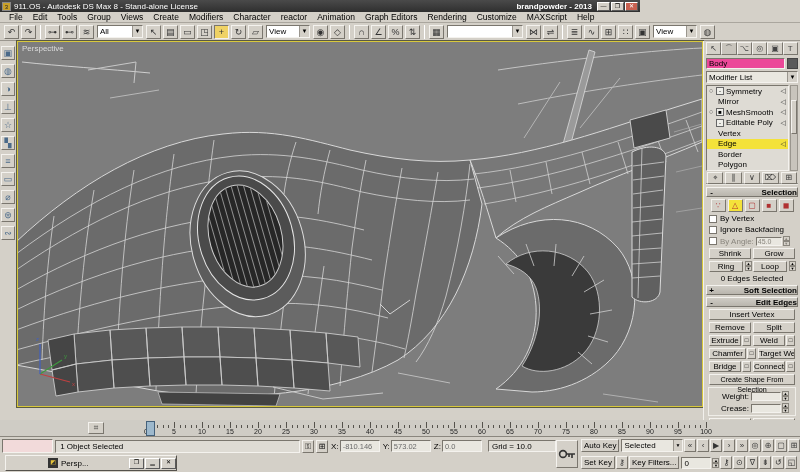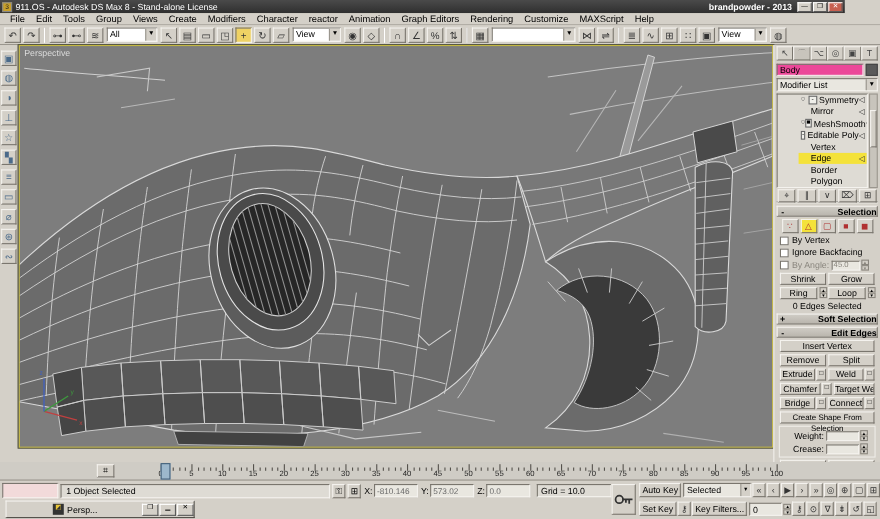--- a/index.html
+++ b/index.html
@@ -1,21 +1,21 @@
 <!DOCTYPE html>
 <html><head>
 <meta charset="utf-8">
 <style>
   * { margin:0; padding:0; box-sizing:border-box; font-family:"Liberation Sans", sans-serif; }
   html,body { width:800px; height:472px; overflow:hidden; background:#d4d0c8; }
   .abs { position:absolute; }
   #stage { position:relative; width:800px; height:472px; font-size:8px; color:#000; }
 
   
-  #titlebar { left:0; top:0; width:768px; height:12px; background:linear-gradient(#4a4a4a,#2f2f2f); color:#fff; display:flex; align-items:center; padding:0 2px; }
+  #titlebar { left:0; top:0; width:640px; height:12px; background:linear-gradient(#4a4a4a,#2f2f2f); color:#fff; display:flex; align-items:center; padding:0 2px; }
   #titlebar .tb-icon { width:9px; height:9px; background:#c8a02a; border:1px solid #888; margin-right:3px; font-size:6px; line-height:8px; text-align:center; color:#222; }
   #titlebar .title { font-size:8px; white-space:nowrap; }
   #titlebar .spacer { flex:1; }
   #titlebar .user { font-size:8px; margin-right:4px; font-weight:bold; }
   .winbtn { width:13px; height:9px; background:#d4d0c8; border:1px solid; border-color:#fff #5a5a5a #5a5a5a #fff; color:#000; font-size:6px; line-height:7px; text-align:center; margin-left:1px; }
 
   
   #menubar { left:0; top:12px; width:800px; height:11px; background:#d4d0c8; display:flex; align-items:center; border-bottom:1px solid #aaa69e; padding-left:4px; }
   .menu-item { padding:0 5px; font-size:8.5px; white-space:nowrap; }
 
@@ -40,21 +40,21 @@
   #cmdpanel { left:703px; top:41px; width:97px; height:398px; background:#d4d0c8; border-left:1px solid #f2f0ec; padding:1px 2px; }
   #cp-tabs { display:flex; height:14px; margin-bottom:2px; }
   .cp-tab { flex:1; height:13px; border:1px solid; border-color:#f4f2ee #7a766e #7a766e #f4f2ee; background:#d4d0c8; font-size:8px; text-align:center; line-height:12px; color:#444; }
   .cp-tab.sel { background:#c8c4bc; }
   #obj-row { display:flex; align-items:center; margin:1px 0; }
   #obj-name { flex:1; height:11px; background:#ec4899; border:1px solid; border-color:#7a766e #f4f2ee #f4f2ee #7a766e; font-size:8px; padding:0 2px; line-height:10px; }
   #obj-color { width:11px; height:11px; background:#5a5a5a; border:1px solid #444; margin-left:2px; }
   #mod-list { display:flex; align-items:center; height:12px; background:#e9e7e0; border:1px solid; border-color:#7a766e #f4f2ee #f4f2ee #7a766e; font-size:8px; padding-left:2px; margin:2px 0; }
   #mod-list .arrow { margin-left:auto; width:10px; height:10px; background:#d4d0c8; border-left:1px solid #9a968e; font-size:6px; line-height:10px; text-align:center; }
   #stack-wrap { display:flex; height:86px; margin:1px 0; }
-  #stack { flex:1; background:#dedbd4; border:1px solid; border-color:#7a766e #f4f2ee #f4f2ee #7a766e; overflow:hidden;padding-left:19px; }
+  #stack { flex:1; background:#dedbd4; border:1px solid; border-color:#7a766e #f4f2ee #f4f2ee #7a766e; overflow:hidden; }
   .stack-row { display:flex; align-items:center; height:10.5px; font-size:8px; white-space:nowrap; padding-left:2px; }
   .stack-row.sel { background:#f4e23a; }
   .stack-row .bulb { width:7px; font-size:7px; line-height:8px; color:#555; }
   .stack-row .box { width:8px; height:8px; border:1px solid #666; font-size:6px; line-height:6px; text-align:center; margin-right:1px; background:#efefea; }
   .stack-row .lbl { margin-left:1px; }
   .stack-row .pencil { margin-left:auto; margin-right:2px; font-size:7px; color:#333; }
   #stack-scroll { width:8px; background:#c8c4bc; border:1px solid #9a968e; margin-left:1px; position:relative; }
   #stack-scroll .thumb { position:absolute; left:0; top:14px; width:6px; height:34px; background:#d4d0c8; border:1px solid; border-color:#f4f2ee #7a766e #7a766e #f4f2ee; }
   #stack-btns { display:flex; height:13px; margin:1px 0 2px; border-bottom:2px groove #e8e6e0; padding-bottom:2px; }
   .sk-btn { flex:1; height:12px; margin:0 1px; background:#d4d0c8; border:1px solid; border-color:#f4f2ee #7a766e #7a766e #f4f2ee; font-size:8px; line-height:10px; text-align:center; color:#333; }

